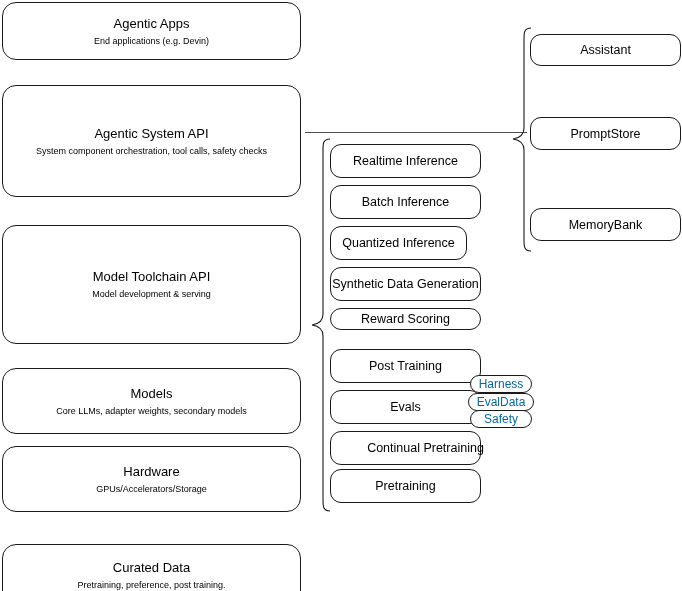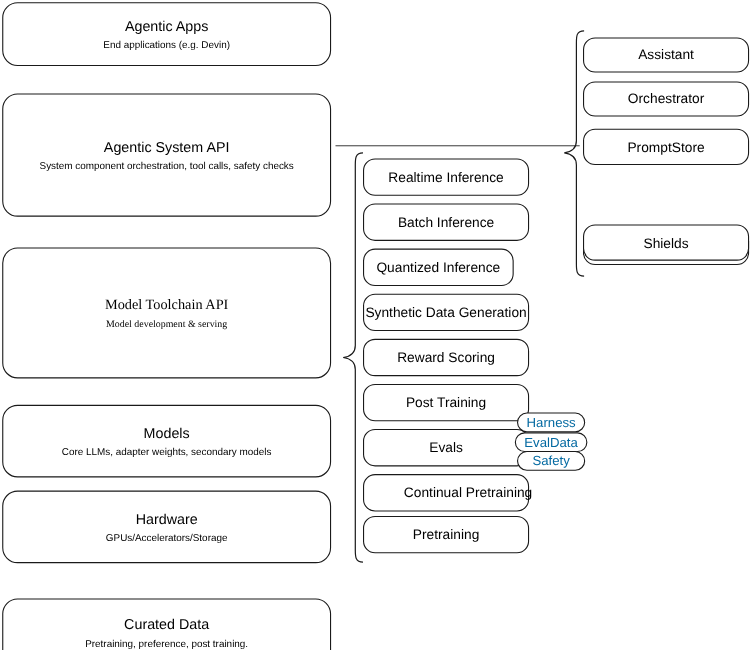--- a/index.html
+++ b/index.html
@@ -104,21 +104,21 @@
   <div class="box layer-box" style="left:2px; top:85px; width:299px; height:112px;">
     <div class="title">Agentic System API</div>
     <div class="subtitle">System component orchestration, tool calls, safety checks</div>
   </div>
 
   <div class="box layer-box" style="left:2px; top:2px; width:299px; height:58px;">
     <div class="title">Agentic Apps</div>
     <div class="subtitle">End applications (e.g. Devin)</div>
   </div>
 
-  <div class="box layer-box" style="left:2px; top:225px; width:299px; height:119px;font-family:Liberation Serif, serif;">
+  <div class="box layer-box" style="left:2px; top:225px; width:299px; height:119px;">
     <div class="title">Model Toolchain API</div>
     <div class="subtitle">Model development &amp; serving</div>
   </div>
 
   <div class="box layer-box" style="left:2px; top:368px; width:299px; height:66px;">
     <div class="title">Models</div>
     <div class="subtitle">Core LLMs, adapter weights, secondary models</div>
   </div>
 
   <div class="box layer-box" style="left:2px; top:446px; width:299px; height:66px;">
@@ -146,21 +146,21 @@
     </div>
 
   <div class="chip" style="left:330px; top:226px; width:137px; height:34px;">
       <span>Quantized Inference</span>
     </div>
 
   <div class="chip" style="left:330px; top:267px; width:151px; height:34px;">
       <span>Synthetic Data Generation</span>
     </div>
 
-  <div class="chip" style="left:330px; top:308px; width:151px; height:34px;">
+  <div class="chip" style="left:330px; top:308px; width:151px; height:22px;">
       <span>Reward Scoring</span>
     </div>
 
   <div class="chip" style="left:330px; top:349px; width:151px; height:34px;">
       <span>Post Training</span>
     </div>
 
   <div class="chip" style="left:330px; top:390px; width:151px; height:34px;">
       <span>Evals</span>
     </div>
@@ -186,29 +186,23 @@
     </div>
 
   <svg class="brace" style="left:511px; top:27px;" width="22" height="226" viewBox="0 0 22 226">
     <path d="M20 1 C13 1, 13 6, 13 12 L13 101 C13 108, 9 111, 2 112 C9 113, 13 116, 13 123 L13 213 C13 219, 13 224, 20 224"></path>
   </svg>
 
   <div class="chip" style="left:530px; top:34px; width:151px; height:32px;">
       <span>Assistant</span>
     </div>
 
-  <div class="chip" style="left:530px; top:74px; width:151px; height:32px;">
-      <span>Orchestrator</span>
-    </div>
 
   <div class="chip" style="left:530px; top:117px; width:151px; height:33px;">
       <span>PromptStore</span>
     </div>
 
   <div class="chip" style="left:530px; top:160px; width:151px; height:33px;margin-top:48px;">
       <span>MemoryBank</span>
     </div>
 
-  <div class="chip" style="left:530px; top:204px; width:151px; height:33px;">
-      <span>Shields</span>
-    </div>
 
 </div>
 
 </body></html>

